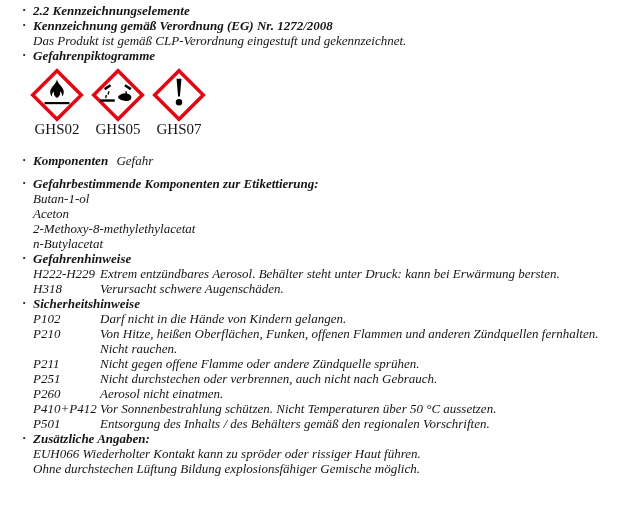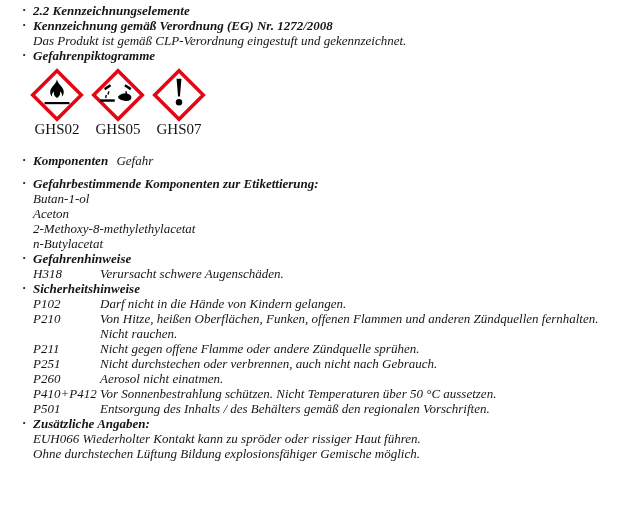--- a/index.html
+++ b/index.html
@@ -125,20 +125,24 @@
   <div class="line">Butan-1-ol</div>
   <div class="line">Aceton</div>
   <div class="line">2-Methoxy-8-methylethylacetat</div>
   <div class="line">n-Butylacetat</div>
 
   <div class="line bold">
     <span class="bullet">·</span>
     <span>Gefahrenhinweise</span>
   </div>
   <div class="stmt">
+    <span class="code">H222-H229</span>
+    <span class="txt">Extrem entzündbares Aerosol. Behälter steht unter Druck: kann bei Erwärmung bersten.</span>
+  </div>
+  <div class="stmt">
     <span class="code">H318</span>
     <span class="txt">Verursacht schwere Augenschäden.</span>
   </div>
 
   <div class="line bold">
     <span class="bullet">·</span>
     <span>Sicherheitshinweise</span>
   </div>
   <div class="stmt">
     <span class="code">P102</span>

